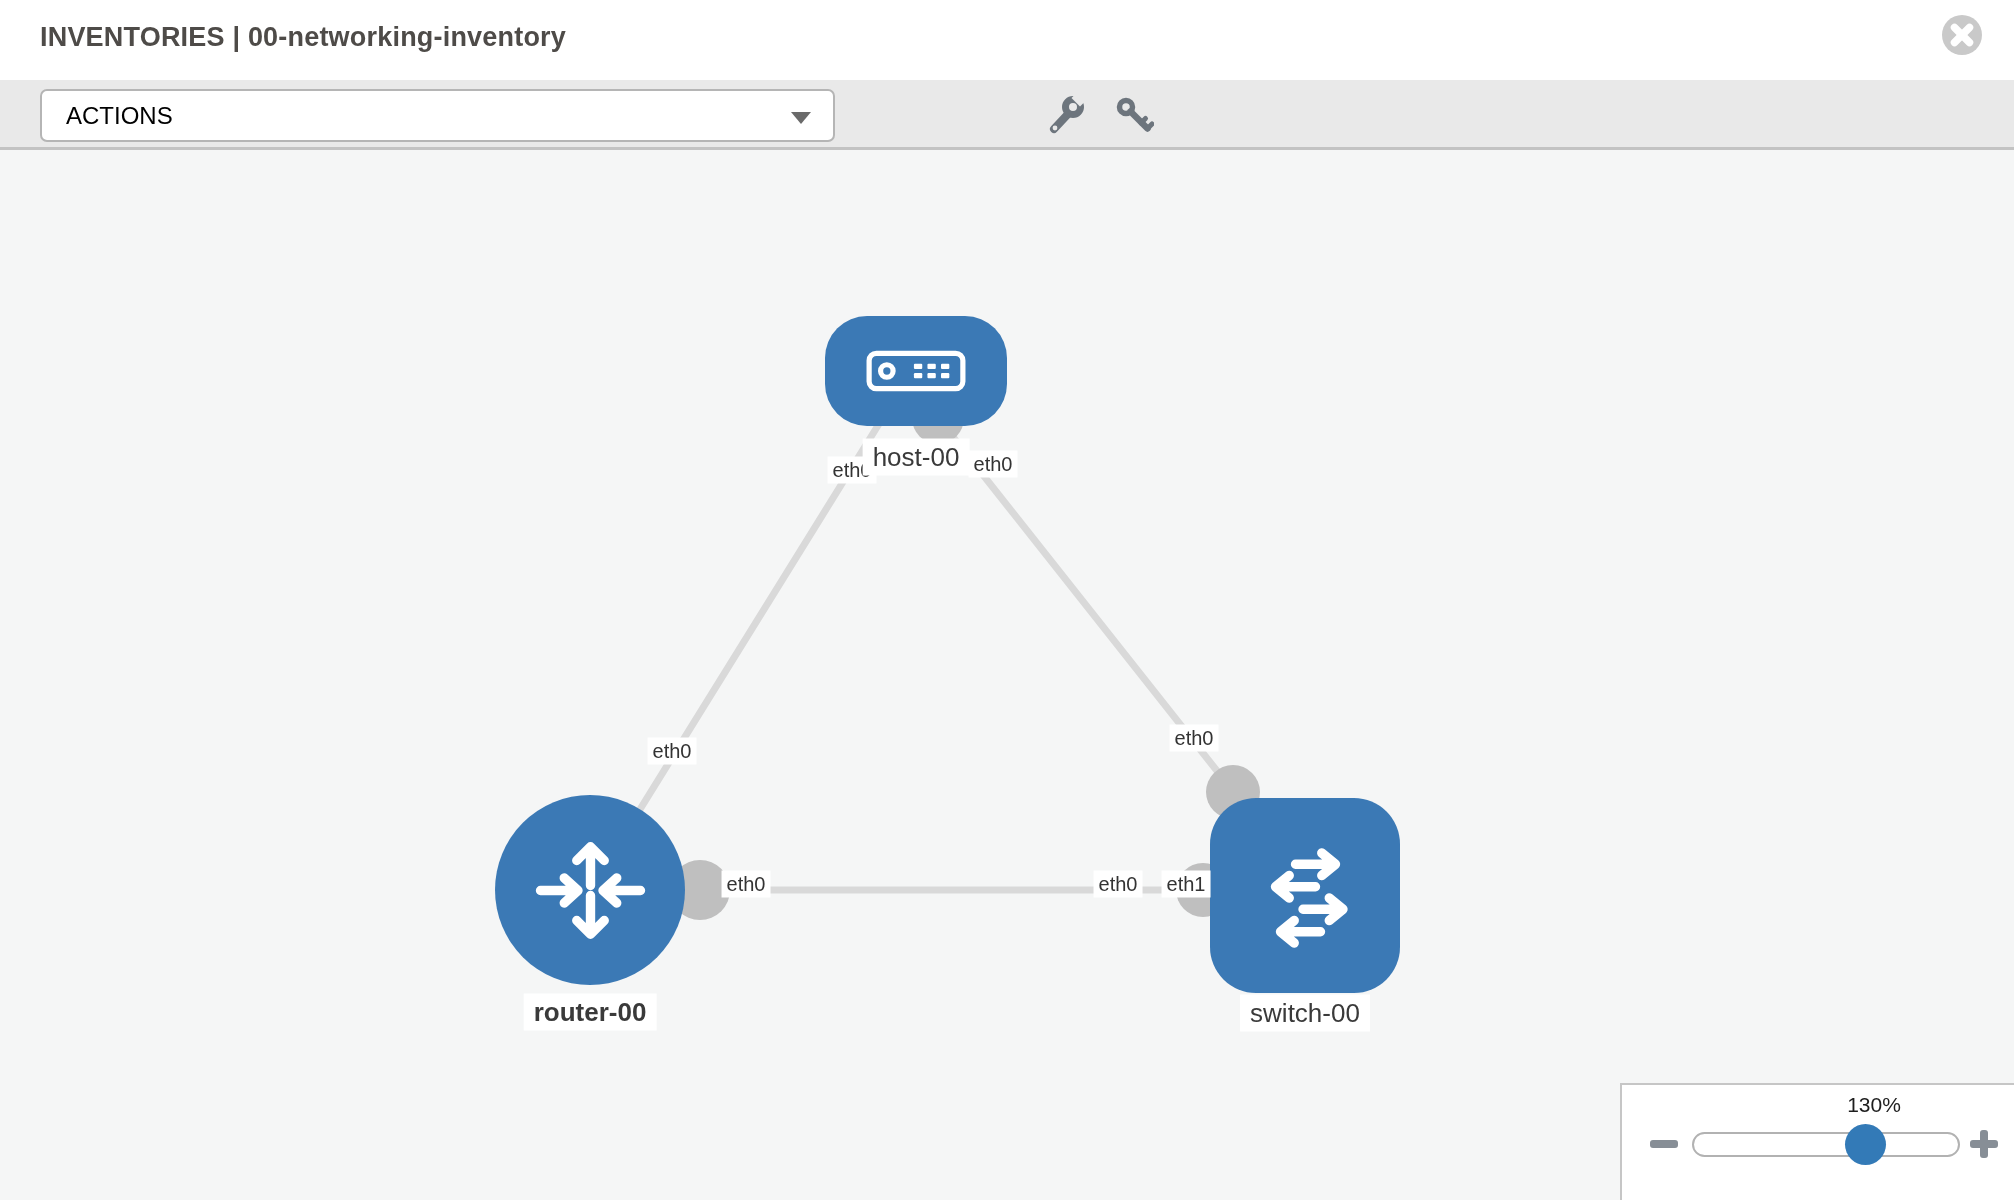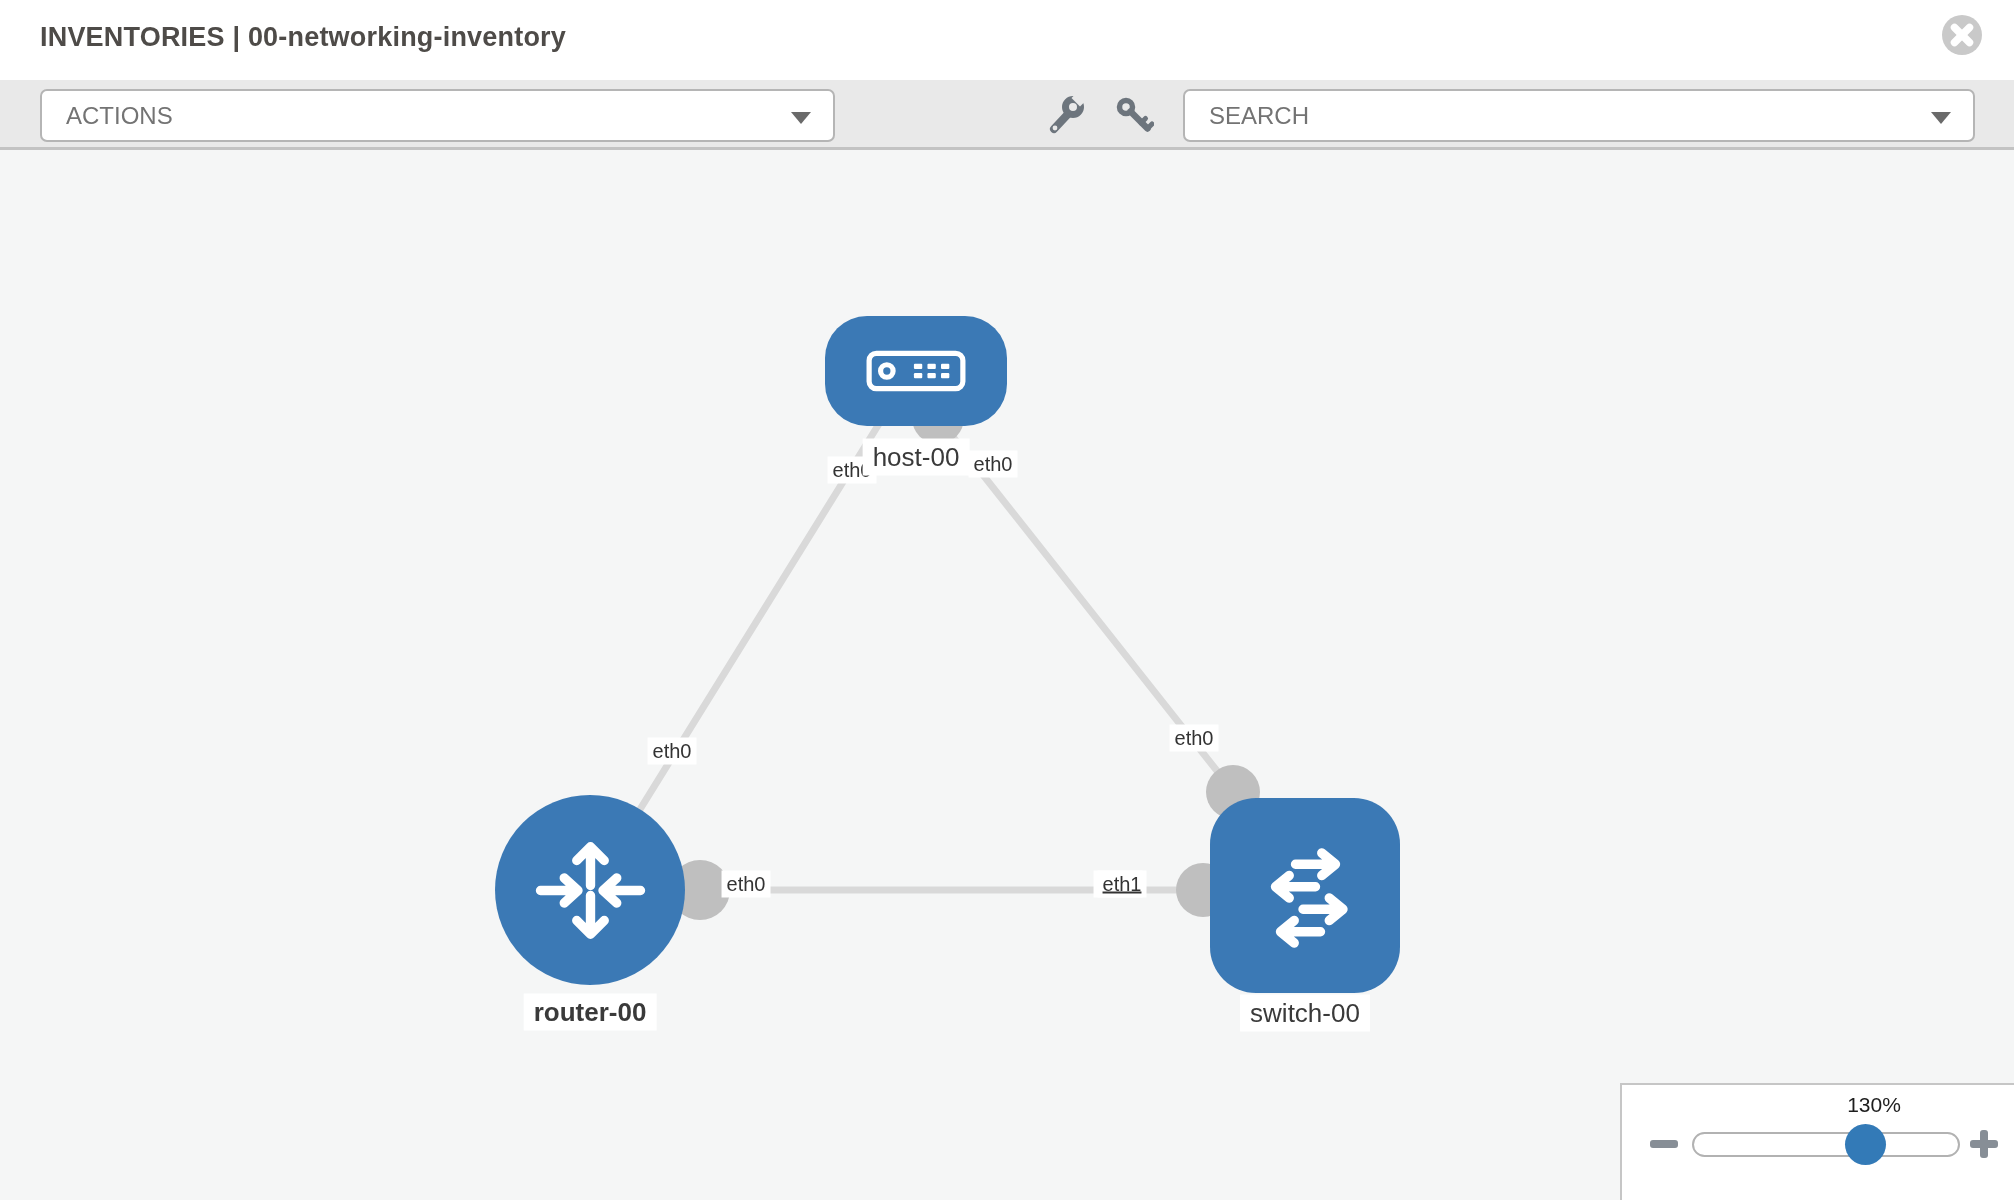--- a/index.html
+++ b/index.html
@@ -20,21 +20,21 @@
 
   
   .toolbar {
     position: absolute; top: 80px; left: 0; width: 2014px; height: 70px;
     background: #e9e9e9; border-bottom: 3px solid #c3c3c3;
   }
   .select-box {
     position: absolute; top: 9px; height: 53px; background: #ffffff;
     border: 2px solid #b5b5b5; border-radius: 7px;
     display: flex; align-items: center; padding: 16px 24px;
-    color: #737373; font-size: 24px; cursor: pointer;
+    color: #000000; font-size: 24px; cursor: pointer;
   }
   .select-actions { left: 40px;  width: 795px; }
   .select-search  { left: 1183px; width: 792px; }
   .caret {
     position: absolute; right: 22px; top: 21px; width: 0; height: 0;
     border-left: 10px solid transparent; border-right: 10px solid transparent;
     border-top: 12px solid #6a6a6a;
   }
   .tool-icon { position: absolute; top: 15px; width: 40px; height: 40px; cursor: pointer; }
   .tool-wrench { left: 1046px; }
@@ -117,24 +117,20 @@
   </div>
   <div class="tool-icon tool-key">
     <svg width="40" height="40" viewBox="0 0 40 40">
       <circle cx="12" cy="12" r="6.5" fill="none" stroke="#6d757d" stroke-width="5.5"></circle>
       <line x1="16.5" y1="16.5" x2="33.5" y2="33.5" stroke="#6d757d" stroke-width="6.5" stroke-linecap="round"></line>
       <line x1="27" y1="28" x2="31.5" y2="23.5" stroke="#6d757d" stroke-width="5" stroke-linecap="round"></line>
       <line x1="33.5" y1="33.5" x2="38" y2="29" stroke="#6d757d" stroke-width="5" stroke-linecap="round"></line>
     </svg>
   </div>
 
-  <div class="select-box select-search">
-    <span>SEARCH</span>
-    <span class="caret"></span>
-  </div>
 </div>
 
 <div class="canvas">
   <svg class="links-svg">
       <line x1="590" y1="740" x2="900" y2="240" stroke="#d9d9d9" stroke-width="7" stroke-linecap="round"></line>
       <line x1="938" y1="268" x2="1240" y2="650" stroke="#d9d9d9" stroke-width="7" stroke-linecap="round"></line>
       <line x1="590" y1="740" x2="1230" y2="740" stroke="#d9d9d9" stroke-width="7" stroke-linecap="round"></line>
       <circle cx="700" cy="740" r="30" fill="#bfbfbf"></circle>
       <circle cx="1203" cy="740" r="27" fill="#bfbfbf"></circle>
       <circle cx="1233" cy="642" r="27" fill="#bfbfbf"></circle>
@@ -171,21 +167,21 @@
       <path d="M62 79 H33 M41 70 L30 79 L41 88"></path>
     </svg>
   </div>
 
 <div class="iface-label" style="left: 672px; top: 601px;">eth0</div>
     <div class="iface-label" style="left: 852px; top: 320px;">eth0</div>
     <div class="iface-label" style="left: 993px; top: 314px;">eth0</div>
     <div class="iface-label" style="left: 1194px; top: 588px;">eth0</div>
     <div class="iface-label" style="left: 746px; top: 734px;">eth0</div>
     <div class="iface-label" style="left: 1118px; top: 734px;">eth0</div>
-    <div class="iface-label" style="left: 1122px; top: 734px; text-decoration: underline;">eth1</div>
+    <div class="iface-label" style="left: 1186px; top: 734px;">eth1</div>
     <div class="node-label" style="left: 916px; top: 307px; text-align: right;">host-00</div>
     <div class="node-label" style="left: 590px; top: 862px; font-weight: bold;">router-00</div>
     <div class="node-label" style="left: 1305px; top: 863px; text-align: right;">switch-00</div>
   </div>
 
 <div class="zoom-panel">
   <div class="zoom-value">130%</div>
   <div class="zoom-minus">
     <span class="zbar zbar-h"></span>
   </div>

